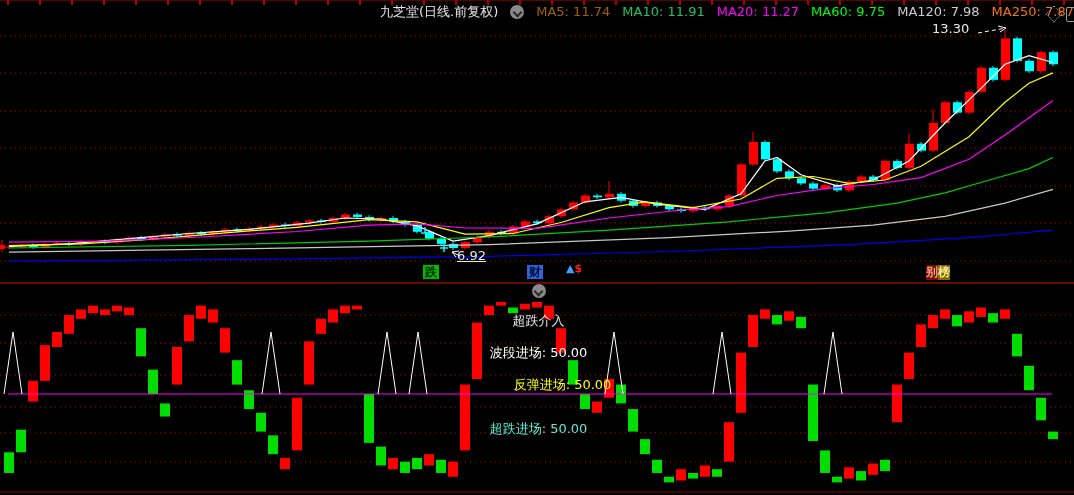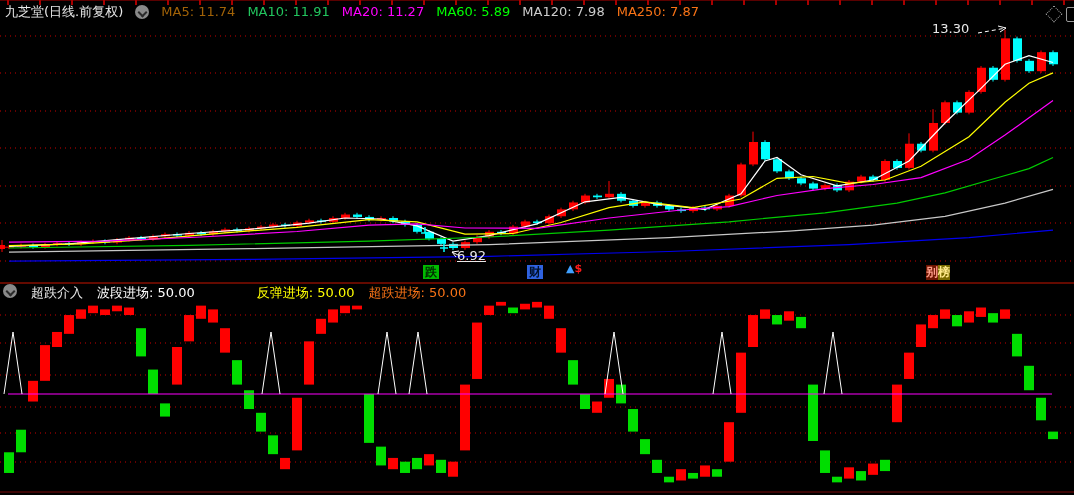--- a/index.html
+++ b/index.html
@@ -1,21 +1,21 @@
 <!DOCTYPE html>
 <html><head>
 <meta charset="utf-8">
 <style>
   html,body{margin:0;padding:0;background:#000;}
   #screen{position:relative;width:1074px;height:495px;background:#000;overflow:hidden;
           font-family:"DejaVu Sans","Liberation Sans",sans-serif;}
   .hdr{position:absolute;left:0;top:0;width:1074px;height:23px;display:flex;align-items:center;
-       gap:12px;padding-left:5px;box-sizing:border-box;font-size:13px;white-space:nowrap;}
-  .hdr2{position:absolute;left:0;top:284px;width:1074px;height:16px;display:flex;align-items:flex-start;
-        gap:14px;padding-left:3px;box-sizing:border-box;font-size:13px;white-space:nowrap;}
+       gap:12px;padding-left:5px;box-sizing:border-box;font-size:13px;white-space:nowrap;justify-content:flex-end;}
+  .hdr2{position:absolute;left:0;top:284px;width:1074px;height:16px;display:flex;align-items:center;
+        gap:14px;padding-left:3px;box-sizing:border-box;font-size:13px;white-space:nowrap;flex-direction:column;}
   .circle-icon{display:inline-block;width:14px;height:14px;border-radius:50%;background:#8a8a8a;
                position:relative;flex:0 0 auto;cursor:pointer;}
   .circle-icon::after{content:"";position:absolute;left:3.5px;top:4px;width:5px;height:5px;
                border-right:2px solid #2a2a2a;border-bottom:2px solid #2a2a2a;transform:rotate(45deg);}
   .diamond-icon{position:absolute;top:8px;width:10px;height:10px;border:1px dotted #9a9a9a;
                transform:rotate(45deg);cursor:pointer;}
   .square-icon{position:absolute;top:7px;width:14px;height:13px;border:1px solid #9a9a9a;
                border-radius:2px;cursor:pointer;}
   svg{position:absolute;left:0;top:0;}
   .badge{position:absolute;font-size:12px;line-height:14px;padding:0 2px;font-weight:bold;}
@@ -370,33 +370,33 @@
       <line x1="0" y1="283" x2="1074" y2="283" stroke="#c81400" stroke-width="1"></line>
       <line x1="0" y1="492" x2="1074" y2="492" stroke="#7a0a0a" stroke-width="1"></line>
     </svg>
 
   <div class="hdr">
     <span style="color: rgb(232, 232, 232);">九芝堂(日线.前复权)</span>
     <span class="circle-icon"></span>
     <span style="color: #a16207;">MA5: 11.74</span>
     <span style="color: #22c55e;">MA10: 11.91</span>
     <span style="color: rgb(255, 0, 255);">MA20: 11.27</span>
-    <span style="color: rgb(0, 255, 0);">MA60: 5.89</span>
+    <span style="color: rgb(0, 255, 0);">MA60: 9.75</span>
     <span style="color: rgb(204, 204, 204);">MA120: 7.98</span>
     <span style="color: #f97316;">MA250: 7.87</span>
   </div>
   <span class="diamond-icon" style="left:1048px;"></span>
   <span class="square-icon" style="left:1066px;"></span>
 
   <div class="hdr2">
     <span class="circle-icon"></span>
     <span style="color: rgb(232, 232, 232);">超跌介入</span>
     <span style="color: rgb(255, 255, 255);">波段进场: 50.00</span>
     <span style="color: rgb(255, 255, 0); margin-left: 48px;">反弹进场: 50.00</span>
-    <span style="color: #f97316;">超跌进场: 50.00</span>
+    <span style="color: #5eead4; margin-top: 12px;">超跌进场: 50.00</span>
   </div>
 
   <span class="badge" style="left: 423px; top: 265px; background: rgb(0, 187, 0); color: rgb(0, 42, 0);">跌</span>
   <span class="badge" style="left: 527px; top: 265px; background: rgb(47, 98, 224); color: rgb(0, 16, 42);">财</span>
   <span class="dollar-marker" style="left: 566px; top: 263px;"><span style="color: rgb(63, 160, 255);">▲</span><b style="color: rgb(255, 26, 26);">$</b></span>
   <span class="bang-badge" style="left: 926px; top: 265px;">
     <span style="background: rgb(110, 20, 0); color: rgb(255, 157, 138);">别</span>
     <span style="background: rgb(122, 106, 0); color: rgb(255, 233, 140);">榜</span>
   </span>
 

